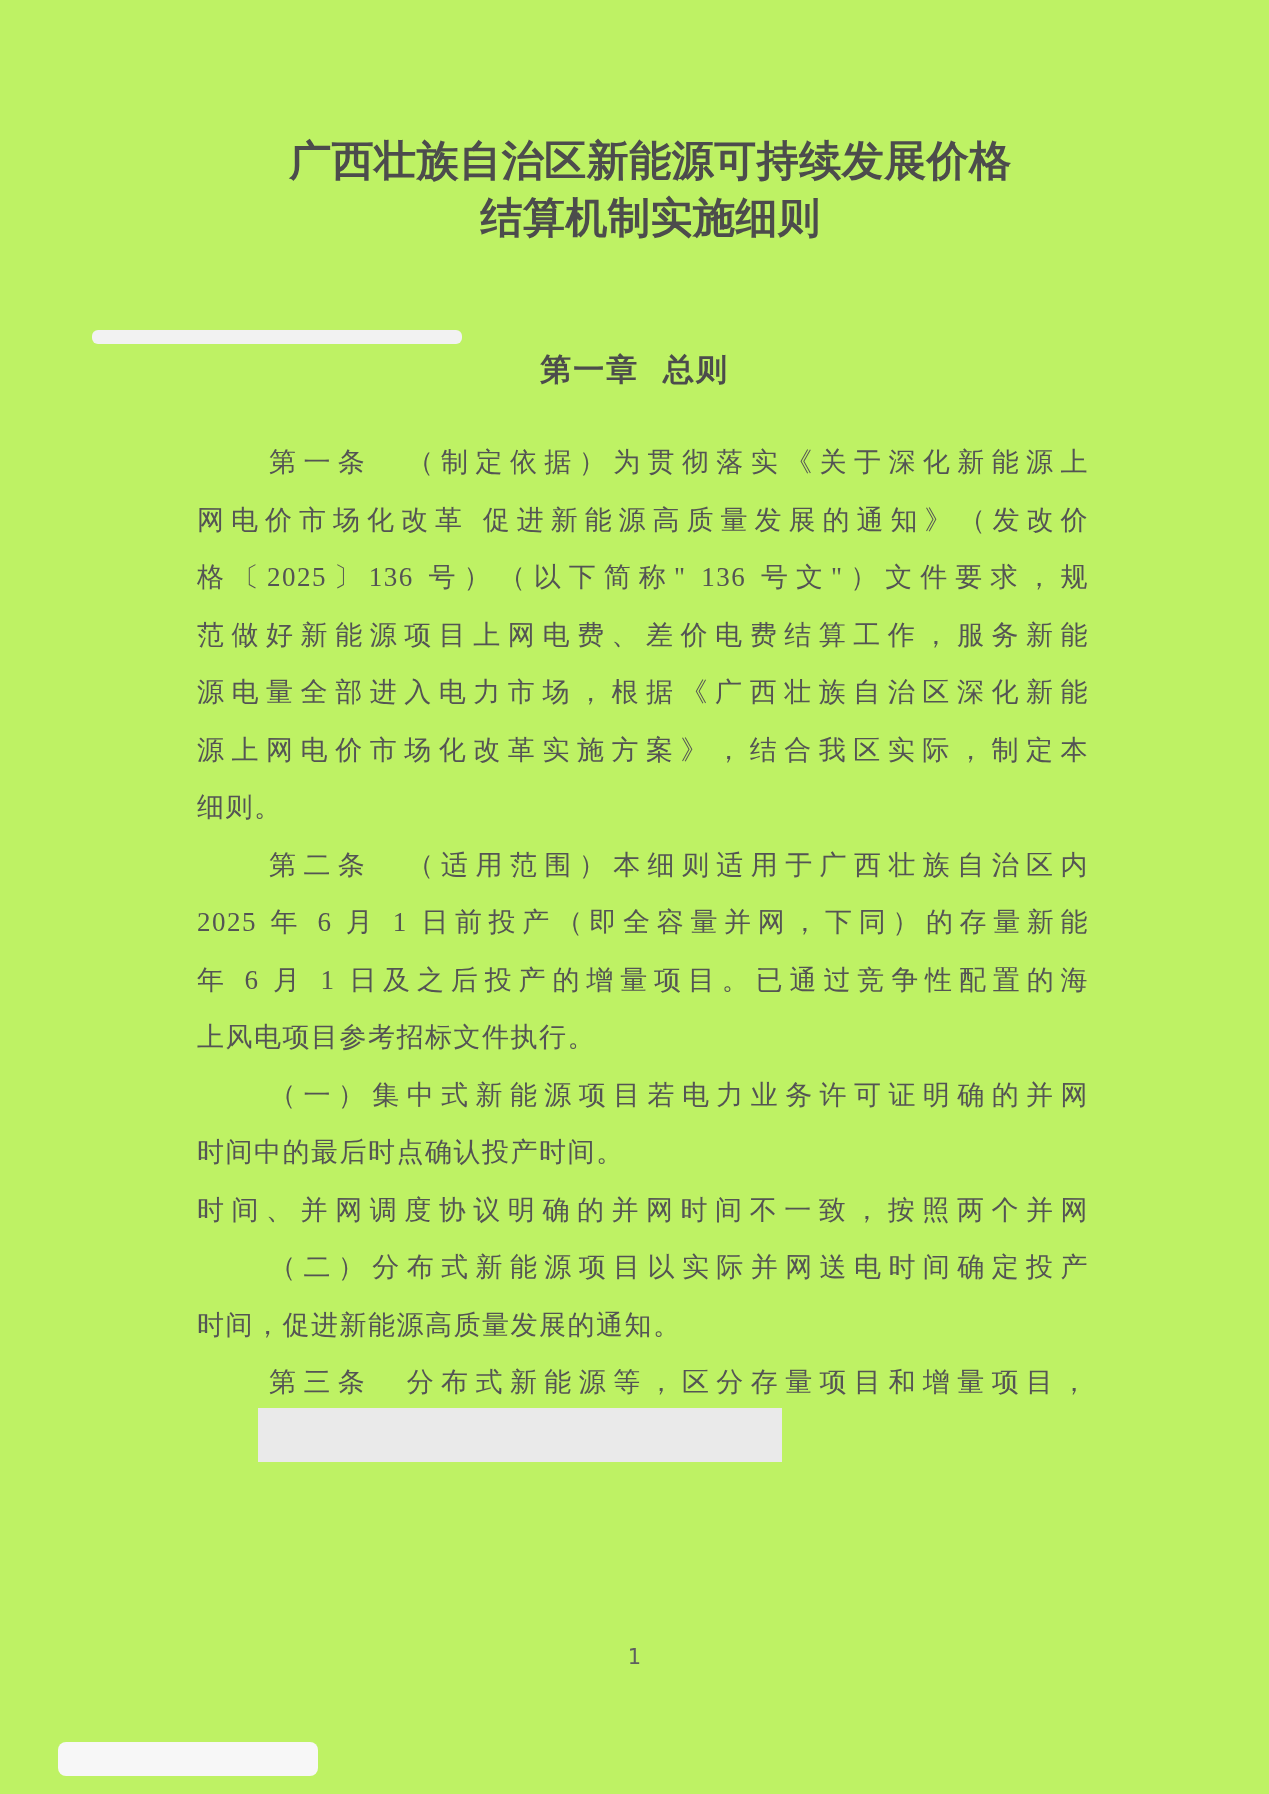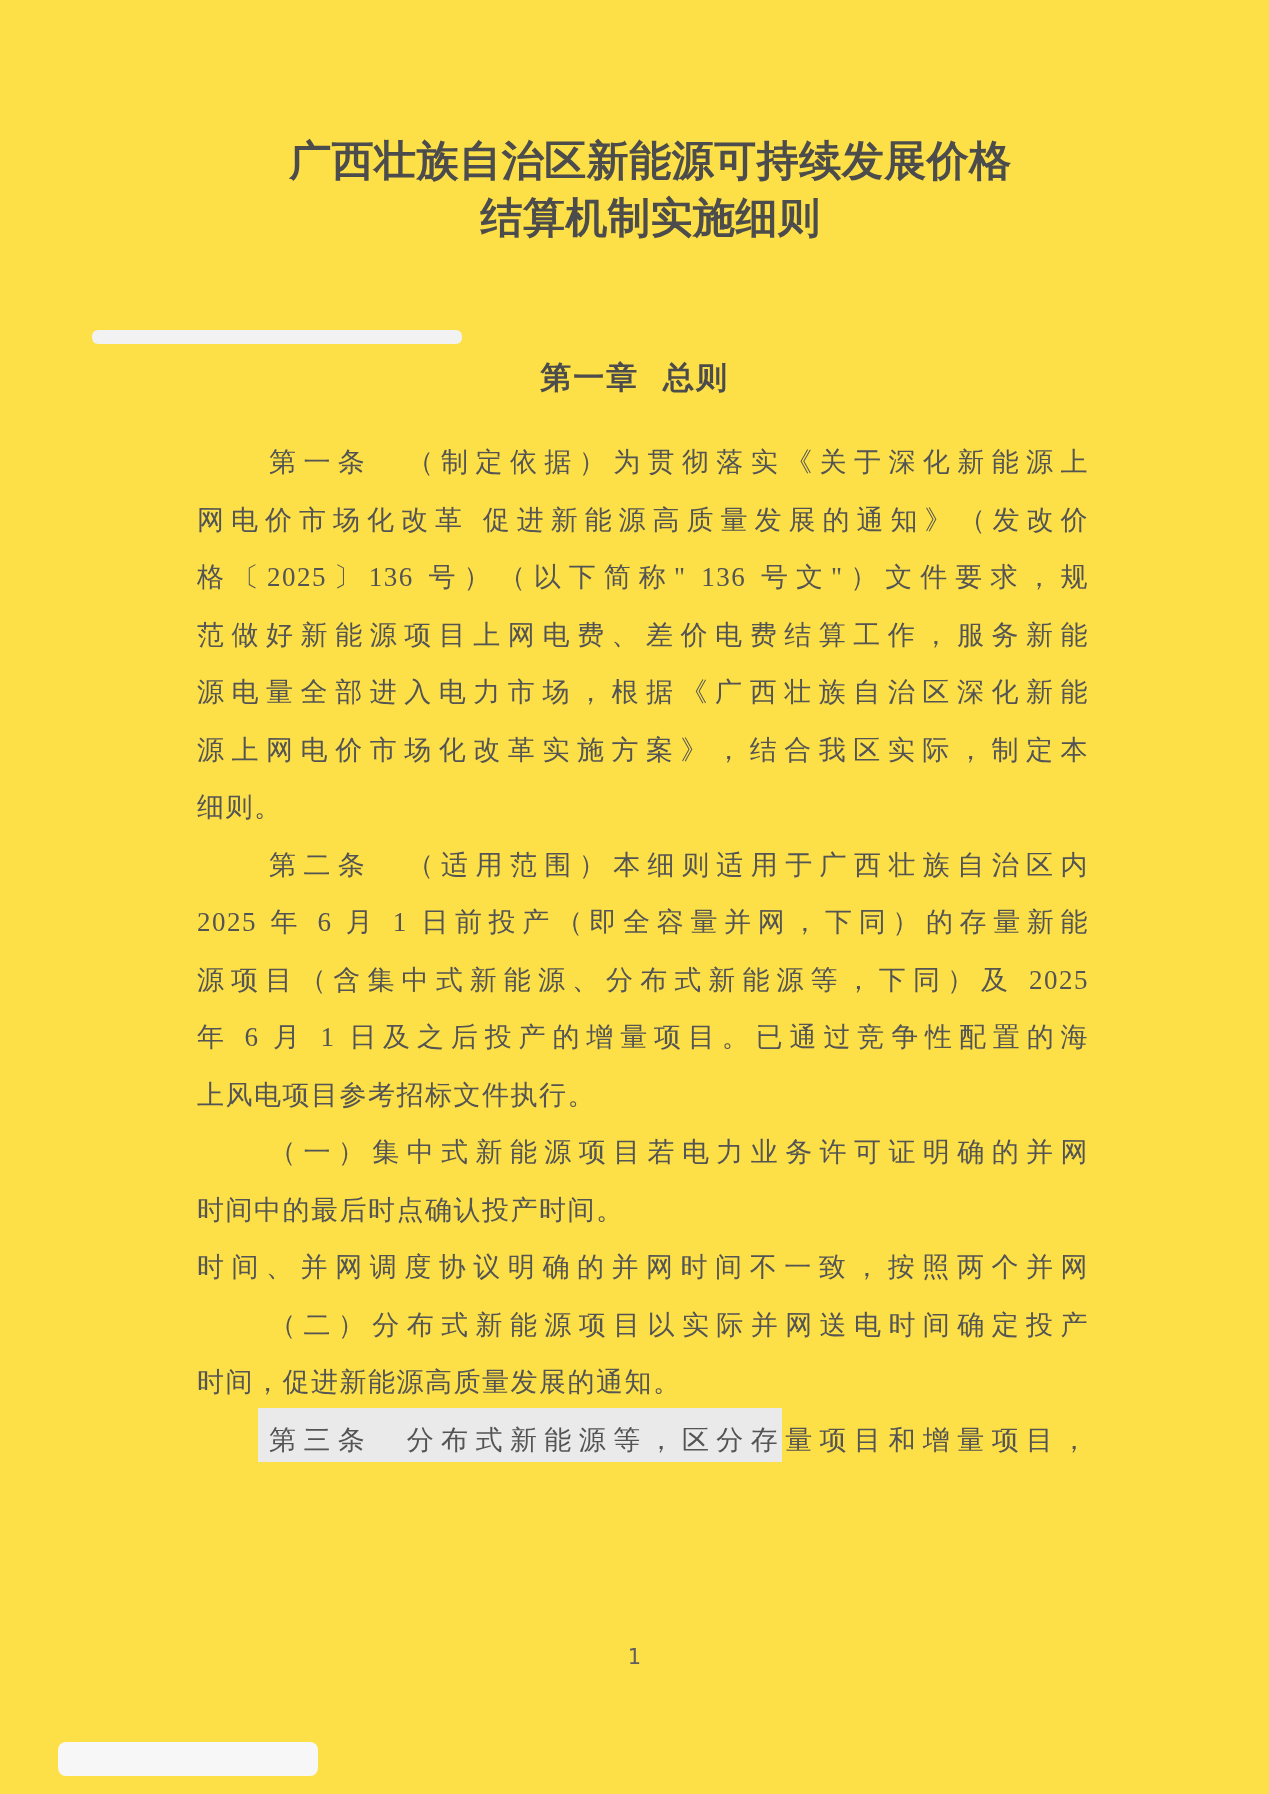--- a/index.html
+++ b/index.html
@@ -1,19 +1,19 @@
 <!DOCTYPE html>
 <html><head>
 <meta charset="utf-8">
 <style>
   html,body{margin:0;padding:0;background:#ffffff;}
   .page{
     position:relative;
     width:1269px;height:1794px;
-    background:#fde047;
+    background:#bef264;
     font-family:"Liberation Serif","DejaVu Serif",serif;
     color:#525252;
     overflow:hidden;
   }
   
   .smudge{
     position:absolute;left:92px;top:330px;width:370px;height:14px;
     background:#f2f2f2;border-radius:6px;
   }
   .highlight-band{
@@ -34,21 +34,20 @@
     color:#4c4c4c;
   }
   .chapter{
     position:absolute;top:351px;left:0;width:100%;
     text-align:center;
     font-weight:bold;
     font-size:31px;line-height:38px;
     letter-spacing:2px;
     word-spacing:14px;
     color:#4c4c4c;
-    margin-top:8px;
   }
   .body-text{
     position:absolute;top:434px;left:197px;width:892px;
     font-size:27px;line-height:57.5px;
     letter-spacing:1.5px;
     color:#545454;
   }
   .line{
     text-align:justify;
     text-align-last:justify;
@@ -85,21 +84,20 @@
   <div class="body-text">
     <div class="line indent">第一条　（制定依据）为贯彻落实《关于深化新能源上</div>
     <div class="line">网电价市场化改革 促进新能源高质量发展的通知》（发改价</div>
     <div class="line">格〔2025〕136 号）（以下简称" 136 号文"）文件要求，规</div>
     <div class="line">范做好新能源项目上网电费、差价电费结算工作，服务新能</div>
     <div class="line">源电量全部进入电力市场，根据《广西壮族自治区深化新能</div>
     <div class="line">源上网电价市场化改革实施方案》，结合我区实际，制定本</div>
     <div class="line end">细则。</div>
     <div class="line indent">第二条　（适用范围）本细则适用于广西壮族自治区内</div>
     <div class="line">2025 年 6 月 1 日前投产（即全容量并网，下同）的存量新能</div>
-    <div class="line">源项目（含集中式新能源、分布式新能源等，下同）及 2025</div>
     <div class="line">年 6 月 1 日及之后投产的增量项目。已通过竞争性配置的海</div>
     <div class="line end">上风电项目参考招标文件执行。</div>
     <div class="line indent">（一）集中式新能源项目若电力业务许可证明确的并网</div>
     <div class="line end">时间中的最后时点确认投产时间。</div>
     <div class="line">时间、并网调度协议明确的并网时间不一致，按照两个并网</div>
     <div class="line indent">（二）分布式新能源项目以实际并网送电时间确定投产</div>
     <div class="line end">时间，促进新能源高质量发展的通知。</div>
     <div class="line indent">第三条　分布式新能源等，区分存量项目和增量项目，</div>
   </div>
 

